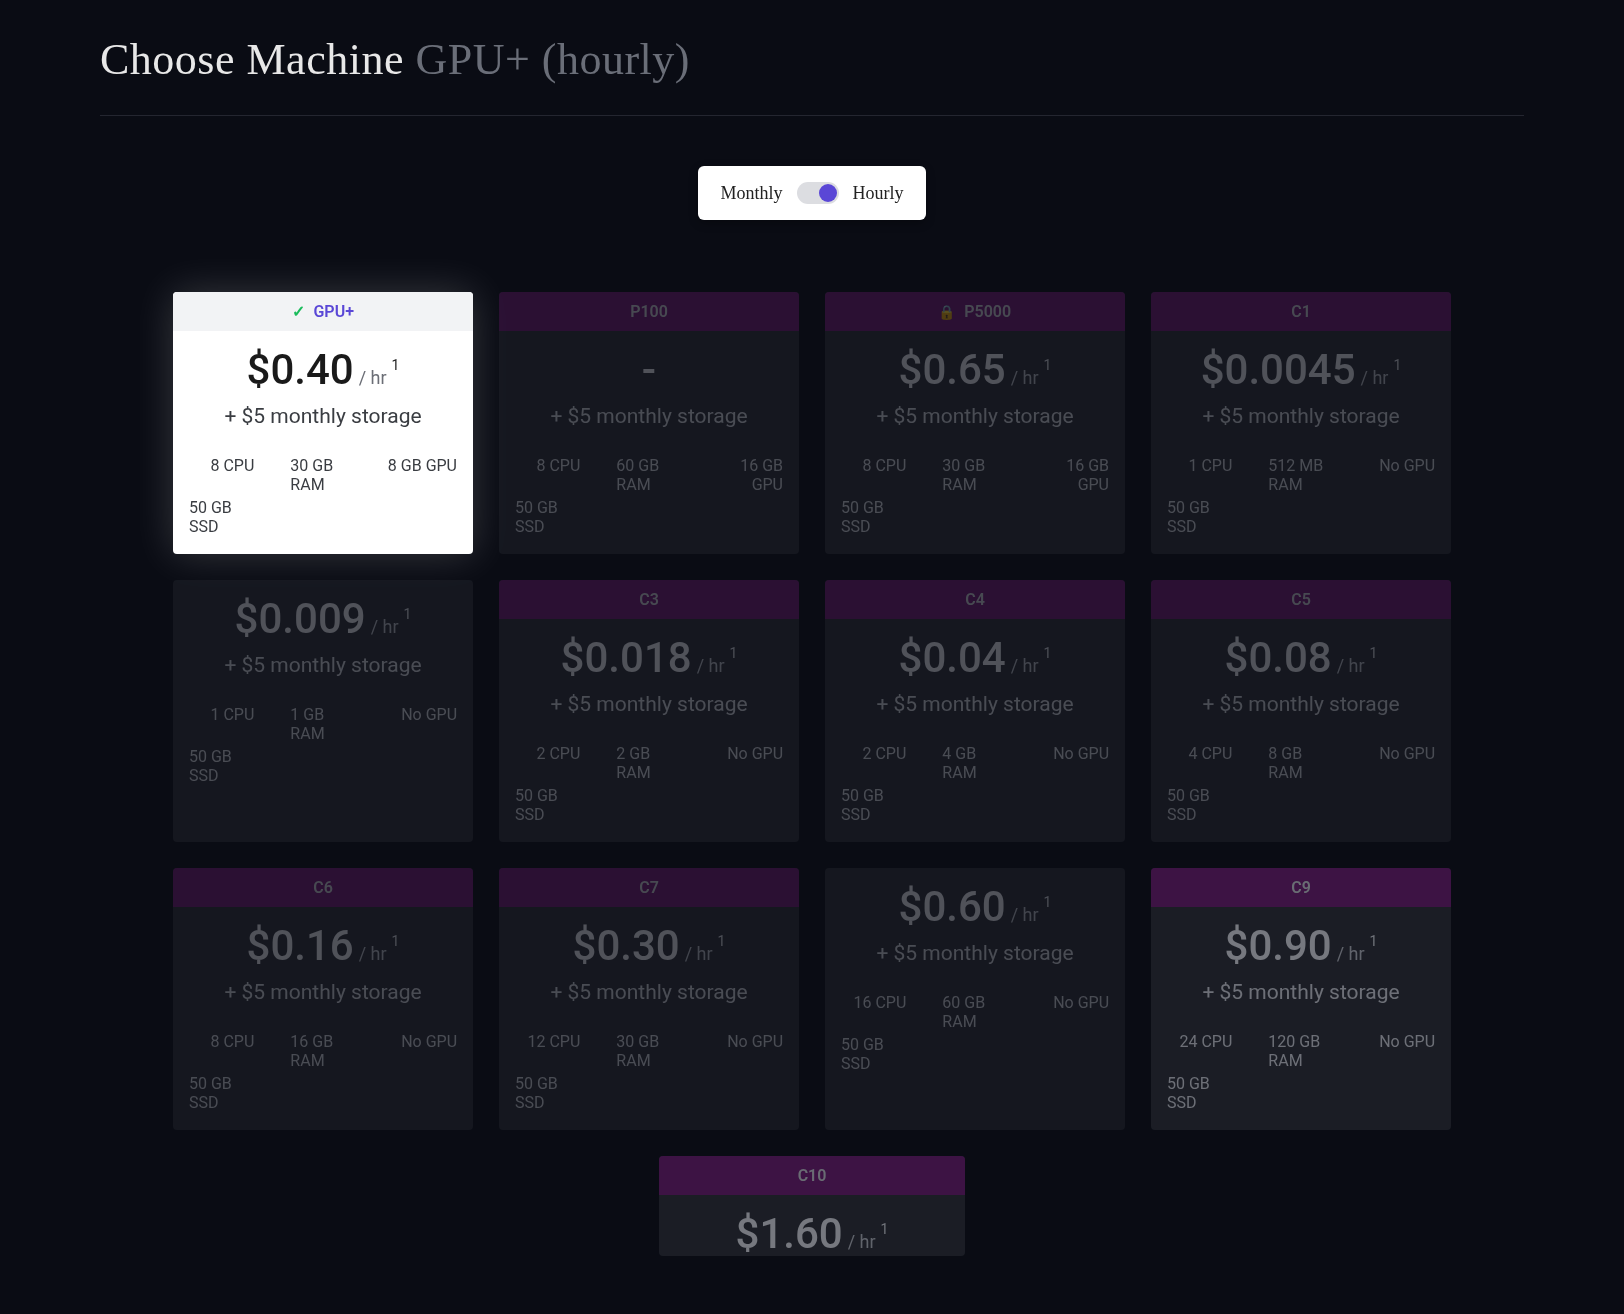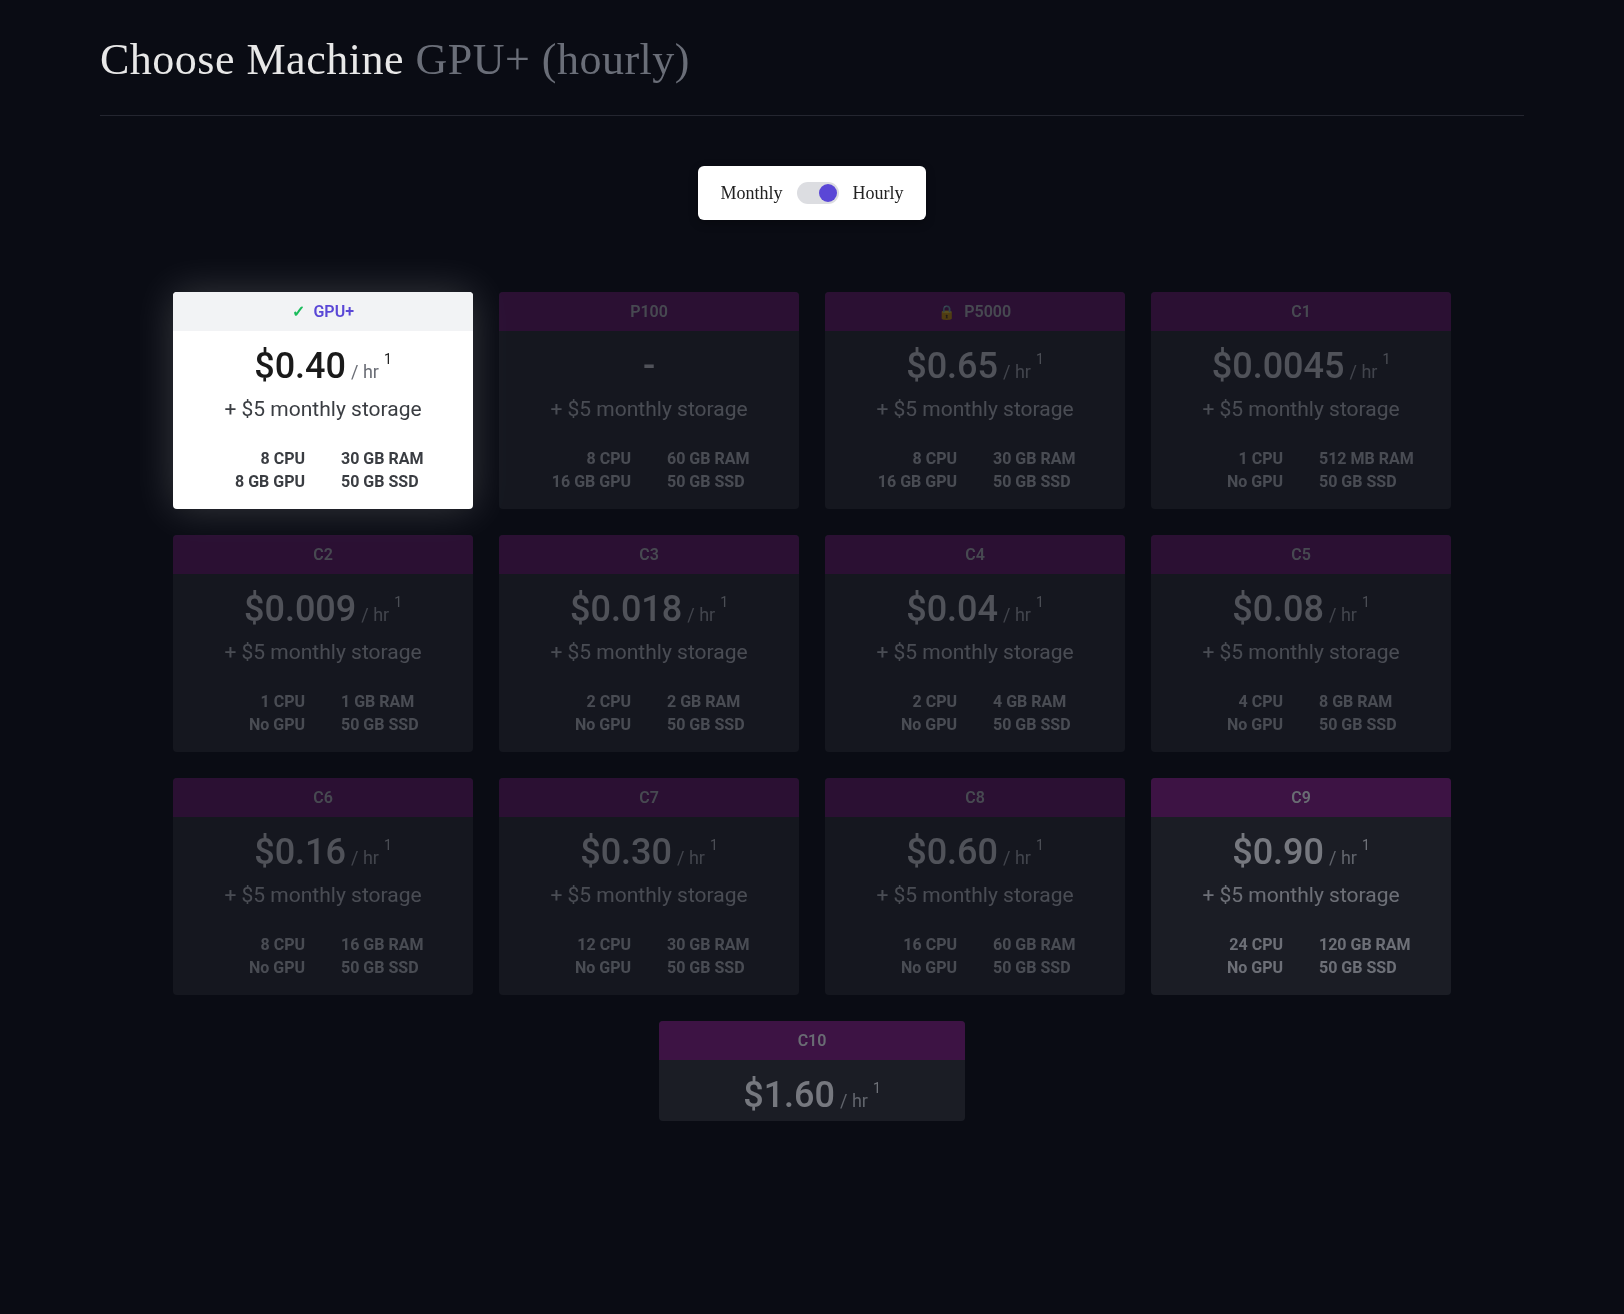--- a/index.html
+++ b/index.html
@@ -68,40 +68,39 @@
     justify-content: center;
     gap: 8px;
   }
   .card-dim .card-header,
   .card-focus .card-header { background: #701a75; color: #c8cbd2; }
   .card-active .card-header { background: #f2f3f5; color: #5a47d6; }
   .check { color: #1abc5b; font-weight: 700; }
   .lock { color: #b6b9c0; font-size: 14px; }
   .card-body { padding: 14px 12px 18px 12px; text-align: center; }
   .price-line { display: flex; align-items: baseline; justify-content: center; gap: 5px; }
-  .price { font-size: 36px; font-weight: 500; }
+  .price { font-size: 42px; font-weight: 500; }
   .card-active .price { color: #1a1a1a; }
   .card-dim .price, .card-focus .price { color: #e2e4ea; }
   .unit { font-size: 18px; }
   .card-active .unit { color: #6b6e76; }
   .card-dim .unit, .card-focus .unit { color: #b6bac2; }
   .sup { font-size: 14px; position: relative; top: -14px; }
   .card-active .sup { color: #222; }
   .card-dim .sup, .card-focus .sup { color: #d5d8de; }
   .storage { font-size: 21px; margin-top: 10px; }
   .card-active .storage { color: #3a3d42; }
   .card-dim .storage, .card-focus .storage { color: #cfd2d9; }
   .specs {
     display: grid;
-    grid-template-columns: 1fr 1fr;
+    grid-template-columns: 1fr 1fr 1fr;
     column-gap: 28px;
     row-gap: 4px;
     margin-top: 28px;
     font-size: 16px;
-    font-weight: bold;
   }
   .specs div:nth-child(odd) { text-align: right; padding-right: 4px; }
   .specs div:nth-child(even) { text-align: left; padding-left: 4px; }
   .card-active .specs { color: #3a3d42; }
   .card-dim .specs, .card-focus .specs { color: #cfd2d9; }
   .last-row { display: flex; justify-content: center; margin-top: 26px; }
   .last-row .card { width: 306px; }
   .cut { height: 100px; overflow: hidden; }
 </style>
 </head>
@@ -194,23 +193,20 @@
         <div class="storage">+ $5 monthly storage</div>
         <div class="specs">
           <div>1 CPU</div>
           <div>512 MB RAM</div>
           <div>No GPU</div>
           <div>50 GB SSD</div>
         </div>
       </div>
     </div>
     <div class="card card-dim">
-      <div class="card-header">
-        <span>C2</span>
-      </div>
       <div class="card-body">
         <div class="price-line">
           <span class="price">$0.009</span>
           <span class="unit">/ hr</span>
           <span class="sup">1</span>
         </div>
         <div class="storage">+ $5 monthly storage</div>
         <div class="specs">
           <div>1 CPU</div>
           <div>1 GB RAM</div>
@@ -308,23 +304,20 @@
         <div class="storage">+ $5 monthly storage</div>
         <div class="specs">
           <div>12 CPU</div>
           <div>30 GB RAM</div>
           <div>No GPU</div>
           <div>50 GB SSD</div>
         </div>
       </div>
     </div>
     <div class="card card-dim">
-      <div class="card-header">
-        <span>C8</span>
-      </div>
       <div class="card-body">
         <div class="price-line">
           <span class="price">$0.60</span>
           <span class="unit">/ hr</span>
           <span class="sup">1</span>
         </div>
         <div class="storage">+ $5 monthly storage</div>
         <div class="specs">
           <div>16 CPU</div>
           <div>60 GB RAM</div>

